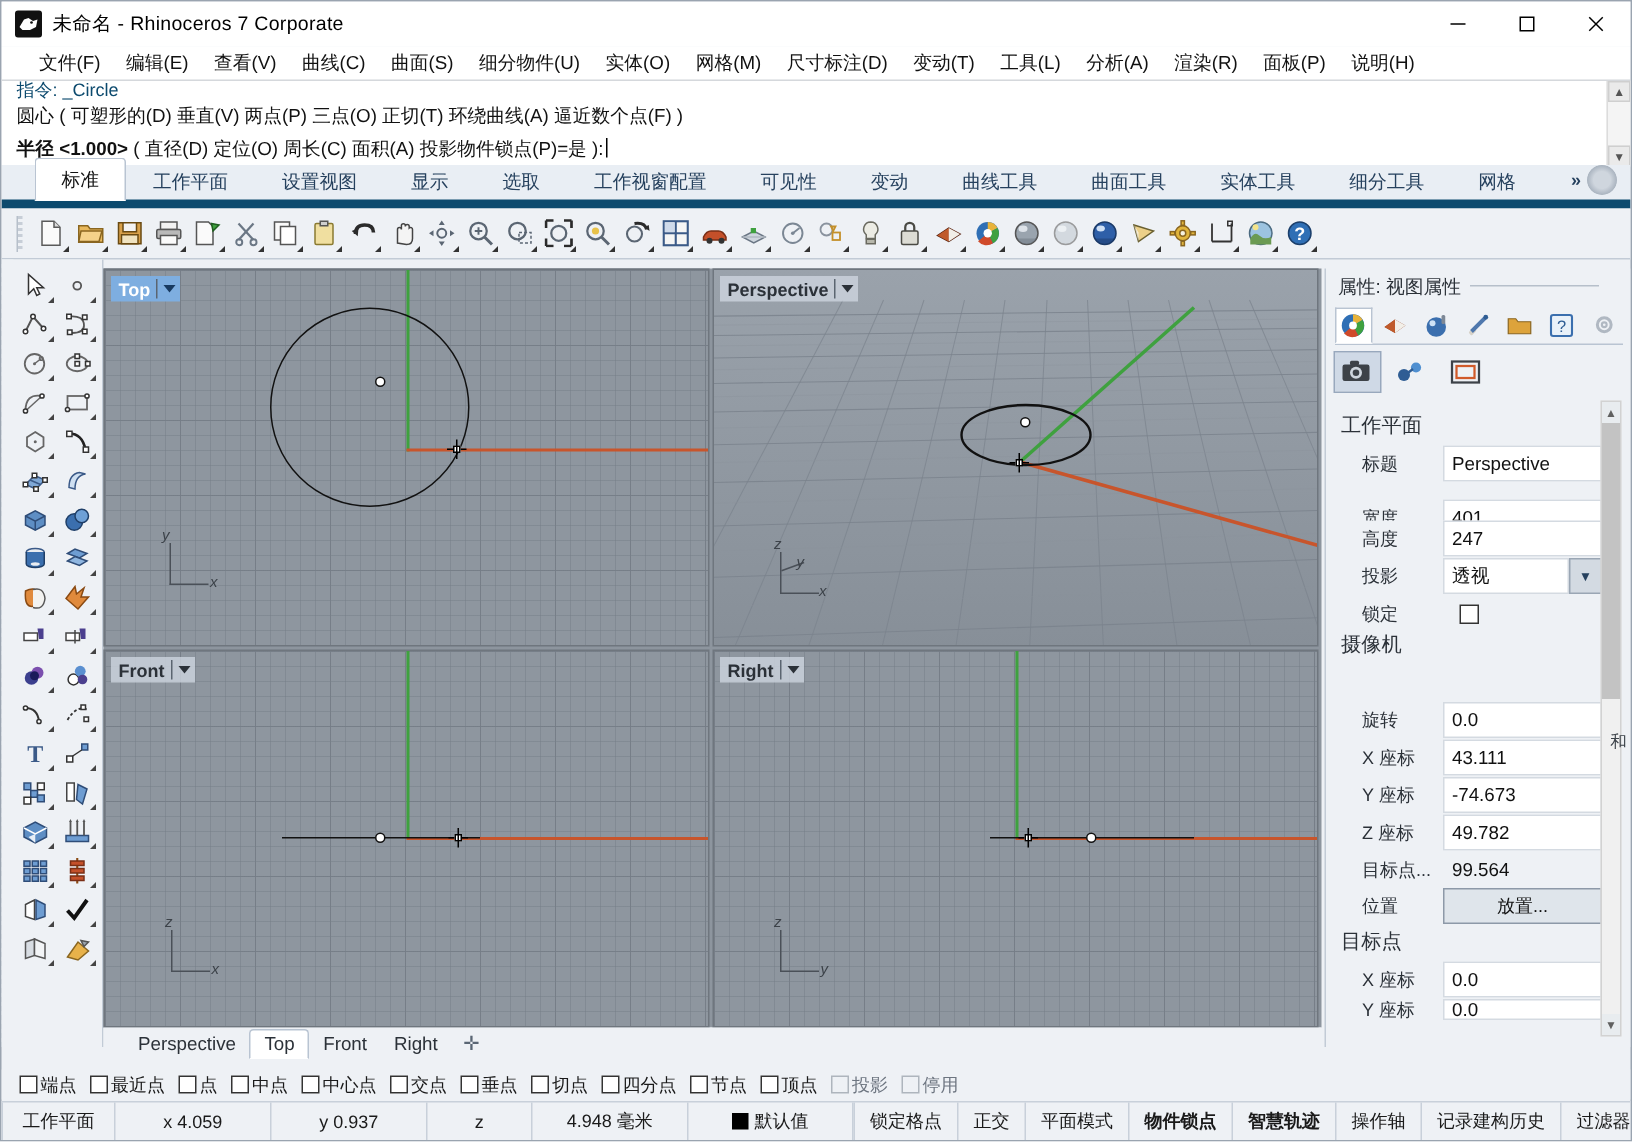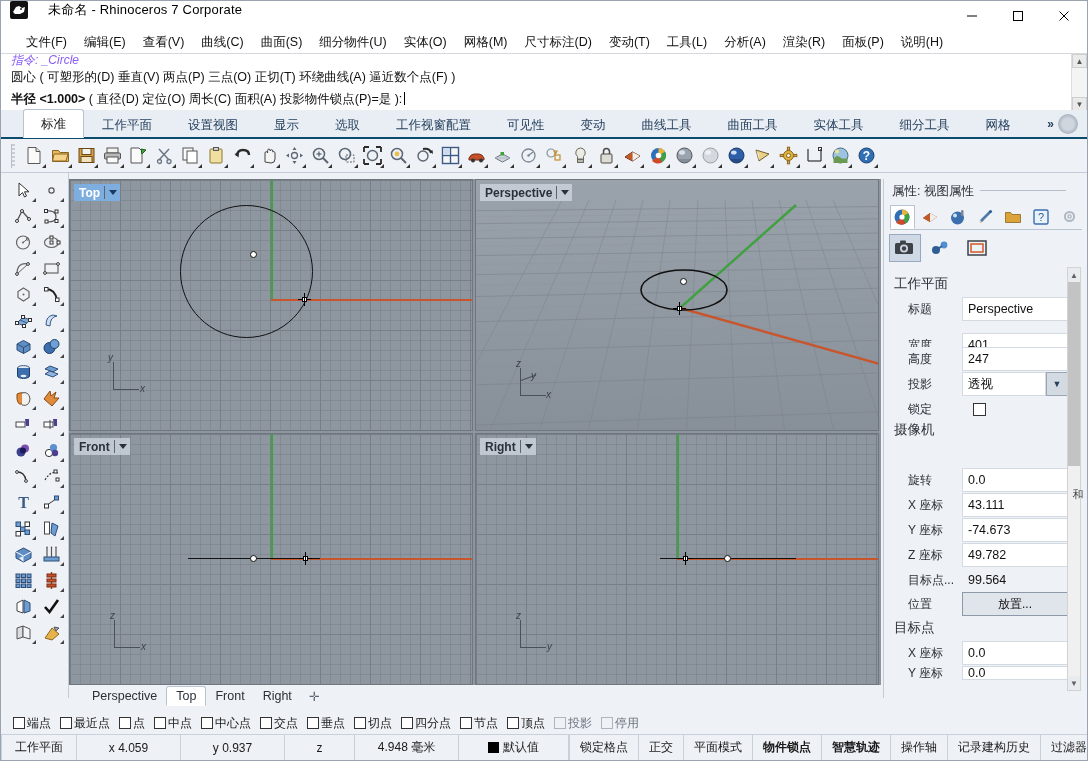--- a/index.html
+++ b/index.html
@@ -18,21 +18,21 @@
     width: 1088px; height: 761px;
     background: #eef1f5;
     border: 1px solid #9aa4b0;
     overflow: hidden;
   }
 
   
   .titlebar {
     position: absolute; left: 0; top: 0; width: 1086px; height: 30px;
     background: #ffffff;
-    display: flex;  gap: 13px;
+    display: flex; align-items: center;
   }
   .title-icon {
     width: 18px; height: 18px; margin-left: 9px; margin-right: 7px;
     background: #111; border-radius: 2px;
     display: flex; align-items: center; justify-content: center;
     color: #fff; font-size: 11px; line-height: 1;
   }
   .title-text { font-size: 13px; color: #000; letter-spacing: .2px; }
   .winbtns { margin-left: auto; display: flex; height: 30px; }
   .winbtn {
@@ -51,23 +51,22 @@
     white-space: nowrap; cursor: default;
   }
 
   
   .cmdarea {
     position: absolute; left: 0; top: 52px; width: 1086px; height: 57px;
     background: #ffffff; border-top: 1px solid #d5d8dc;
   }
   .cmd-history {
     position: absolute; left: 10px; top: -2px; height: 16px;
-    overflow: hidden; color: #8b5cf6; font-size: 12px;
+    overflow: hidden; color: #0c4a6e; font-size: 12px;
     white-space: nowrap;
-    font-style: italic;
   }
   .cmd-line {
     position: absolute; left: 10px; font-size: 12.5px; white-space: nowrap;
     color: #111;
   }
   .cmd-line.l1 { top: 15px; }
   .cmd-line.l2 { top: 37px; font-weight: bold; }
   .cmd-line.l2 .plain { font-weight: normal; }
   .cmd-caret {
     display: inline-block; width: 1px; height: 13px; background: #000;
@@ -80,21 +79,21 @@
   }
   .cmd-scroll .arr {
     height: 14px; display: flex; align-items: center; justify-content: center;
     font-size: 8px; color: #555; background: #eaeaea;
     border: 1px solid #cfcfcf;
   }
 
   
   .tabbar {
     position: absolute; left: 0; top: 109px; width: 1086px; height: 29px;
-    background: #e9eef4; border-bottom: 2px solid #0c4a6e;
+    background: #e9eef4; border-bottom: 6px solid #0c4a6e;
     display: flex; align-items: flex-end; padding-left: 22px;
   }
   .tab {
     height: 26px; line-height: 26px; padding: 0 17px;
     font-size: 12.5px; color: #26415e; cursor: default;
     border: 1px solid transparent; border-bottom: none;
     white-space: nowrap;
   }
   .tab.active {
     background: #ffffff; border-color: #b9c4d2;

